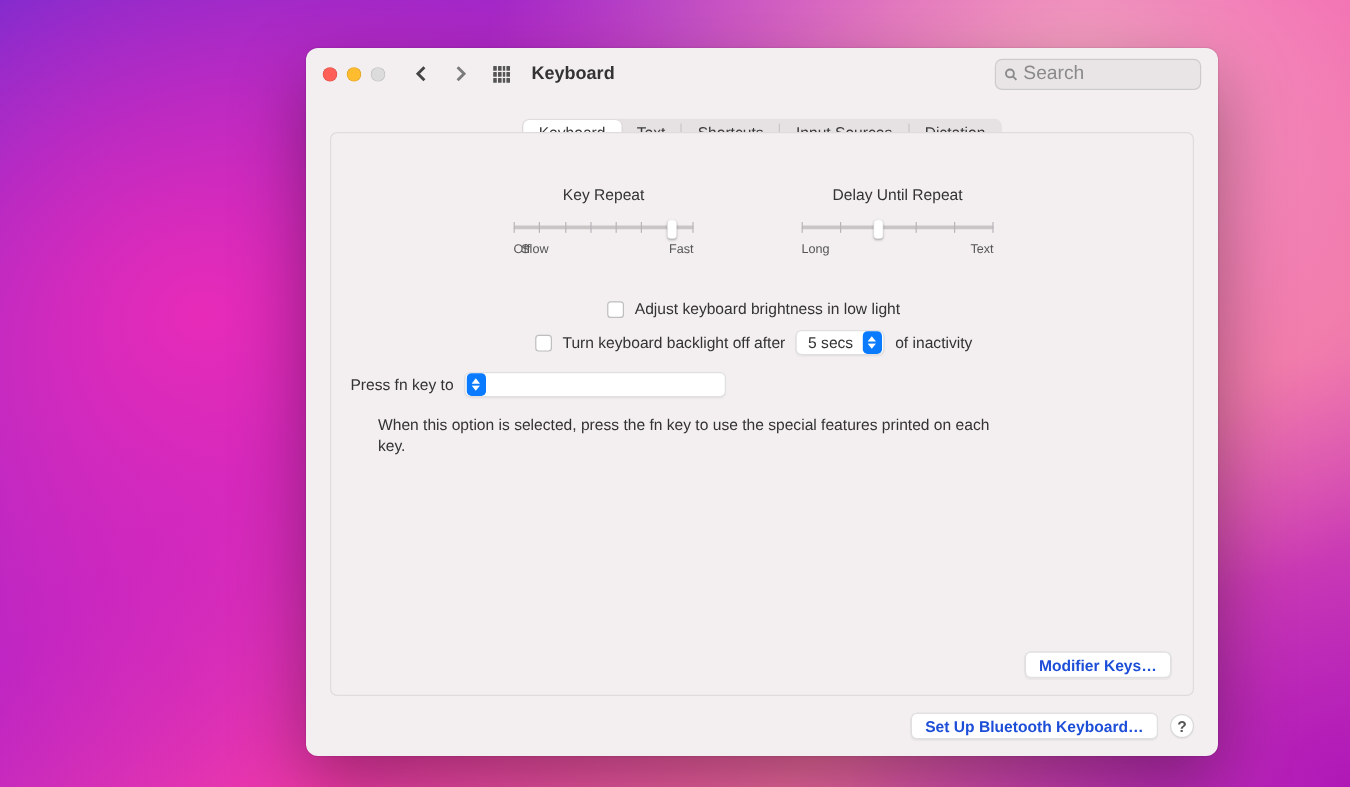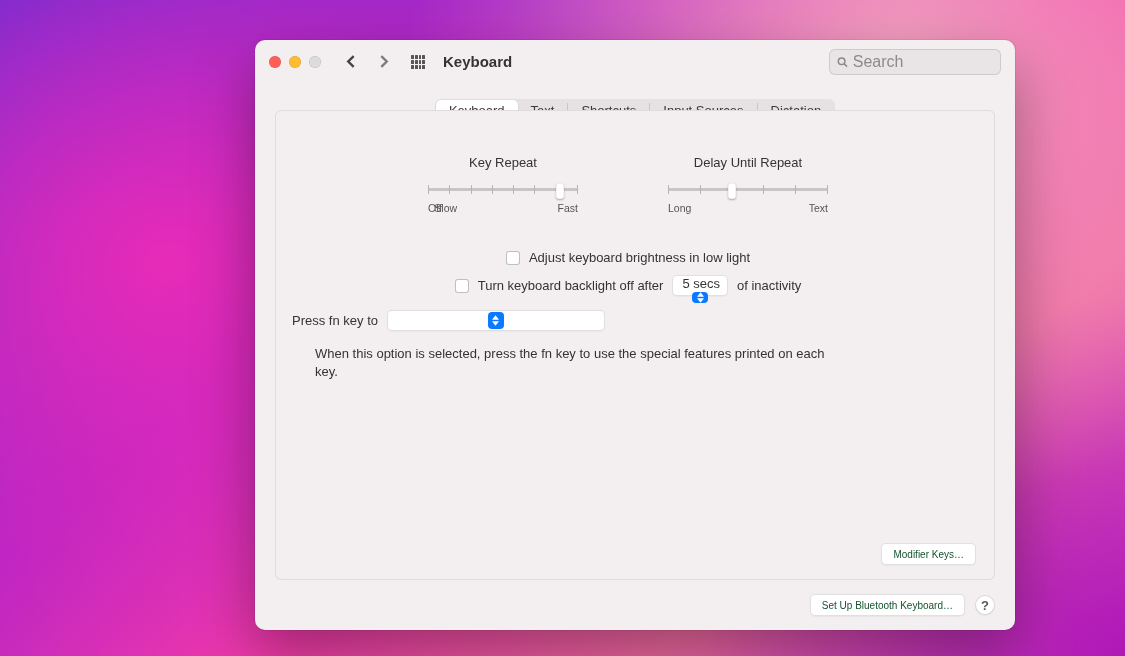--- a/index.html
+++ b/index.html
@@ -177,43 +177,43 @@
   .chk.checked svg { width: 10px; height: 10px; stroke: #fff; stroke-width: 2.6; fill: none; }
 
   .select {
     display: inline-flex; align-items: center;
     height: 21px;
     background: #fff;
     border: 1px solid rgba(0,0,0,0.12);
     border-radius: 5px;
     font-size: 13px;
     box-shadow: 0 1px 1px rgba(0,0,0,0.03);
-    flex-direction: column;
   }
   .select .sel-label { padding: 0 7px 0 9px; color: #333; }
   .select .sel-arrows {
     width: 16px; height: 19px; margin: 1px;
     background: #0a7aff; border-radius: 4px;
     display: flex; flex-direction: column; align-items: center; justify-content: center;
     gap: 1px;
   }
   .select .sel-arrows svg { width: 7px; height: 5px; fill: #fff; }
   .helptext { font-size: 13px; color: #333; margin-left: 23px; max-width: 510px; line-height: 1.38; }
 
   .panel-footer {
     position: absolute; right: 18px; bottom: 14px;
   }
 
   .btn {
     display: inline-flex; align-items: center; justify-content: center;
     height: 22px; padding: 0 11px;
     background: #fff; border: 1px solid rgba(0,0,0,0.12);
     border-radius: 5px;
-    font-size: 10px; color: #14532d;
+    font-size: 13px; color: #1d4ed8;
     box-shadow: 0 1px 1px rgba(0,0,0,0.04);
+    font-weight: bold;
   }
 
   .bottom-bar {
     display: flex; align-items: center; justify-content: flex-end;
     gap: 10px;
     padding: 0 20px 14px 20px;
   }
   .help {
     width: 20px; height: 20px; border-radius: 50%;
     background: #fff; border: 1px solid rgba(0,0,0,0.15);

